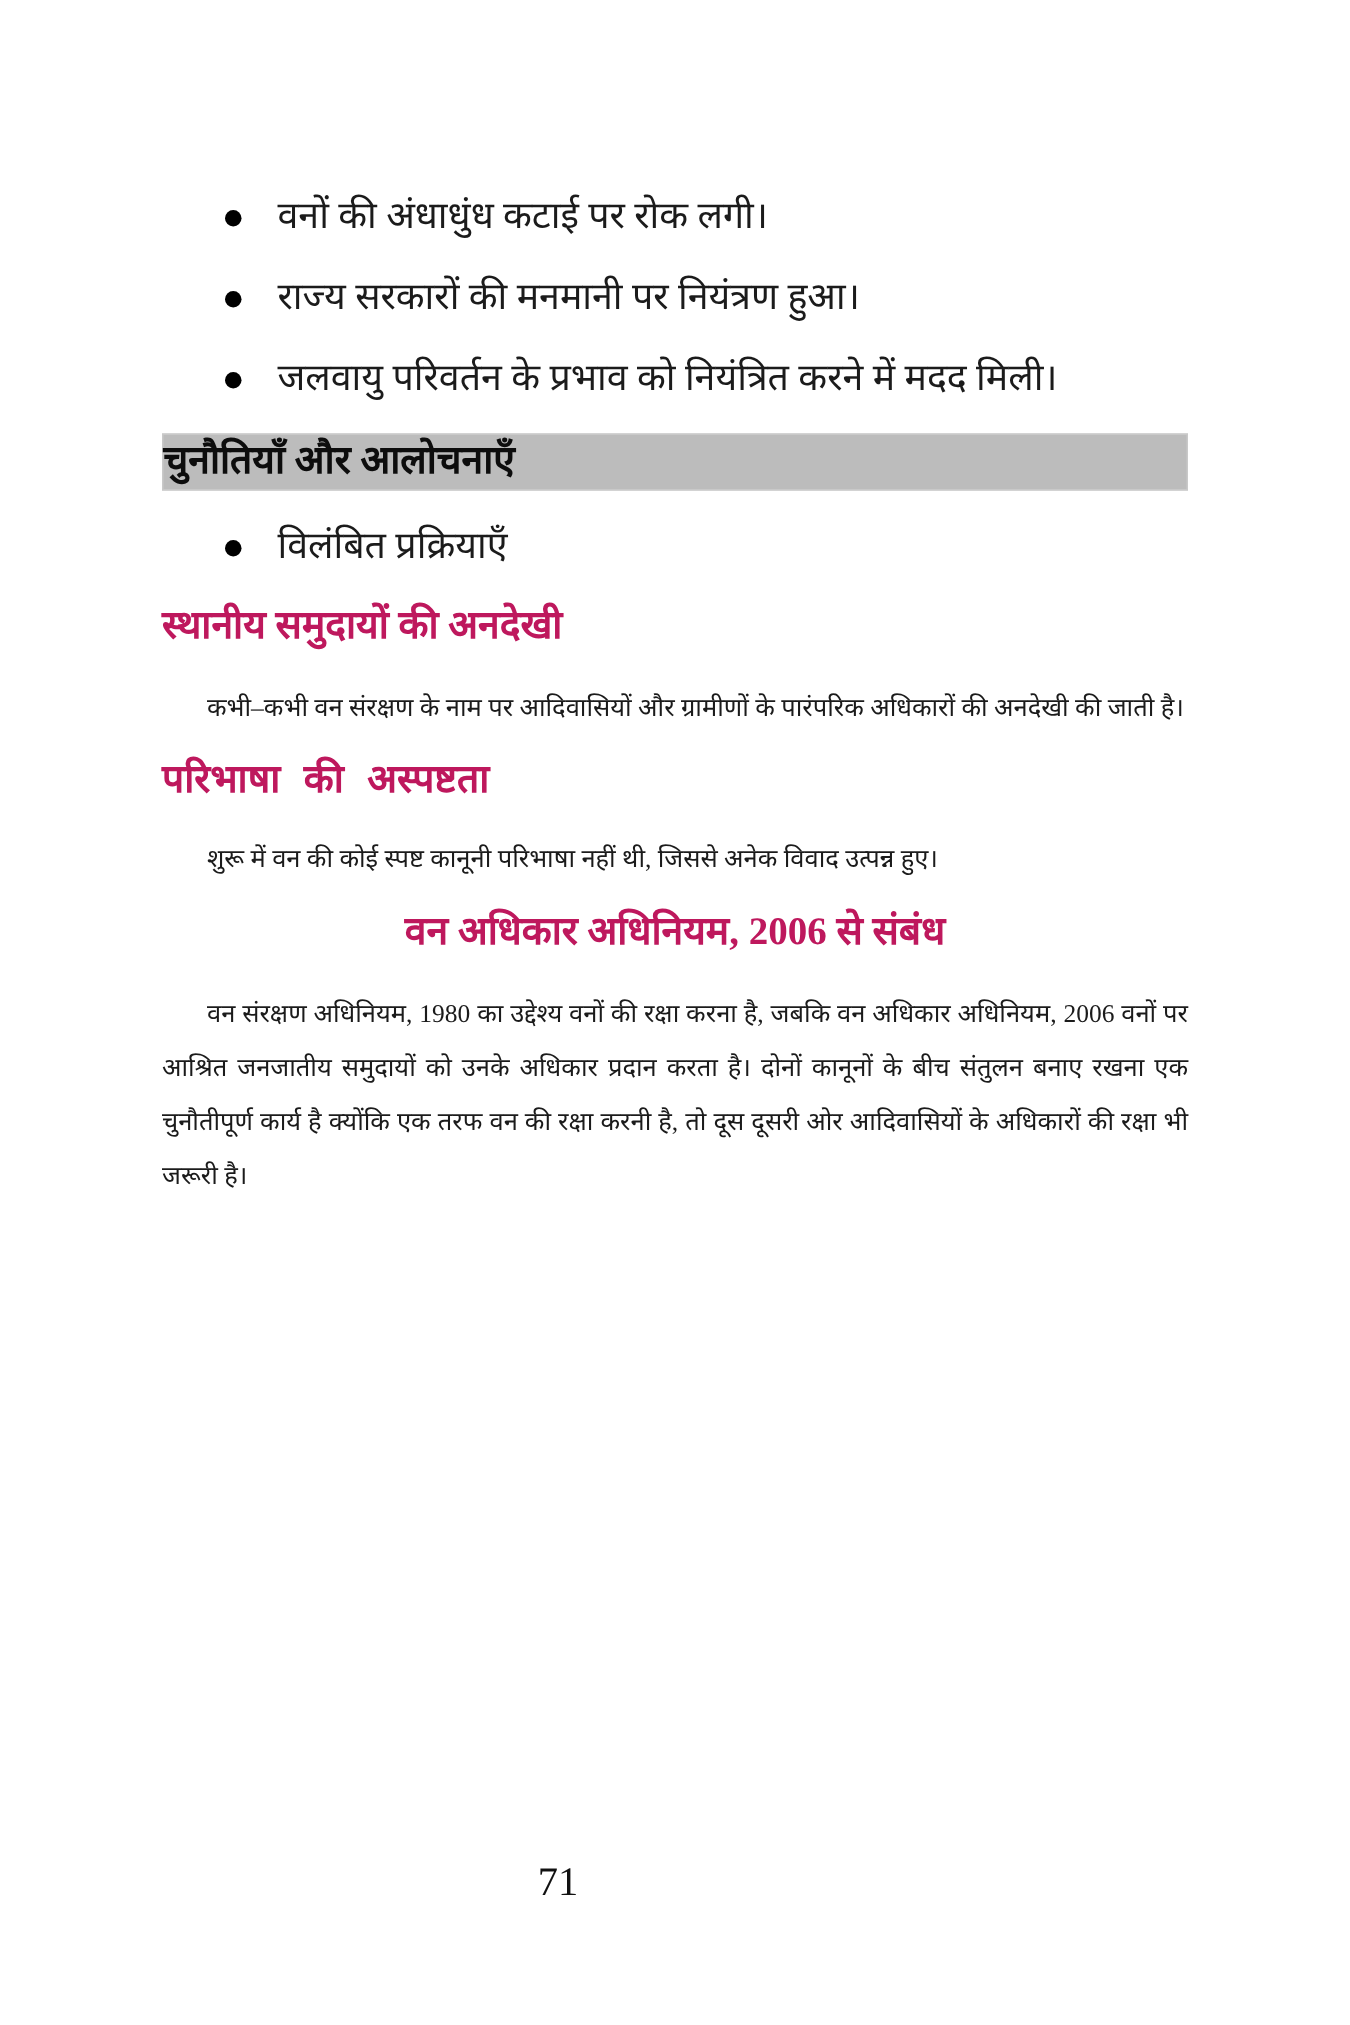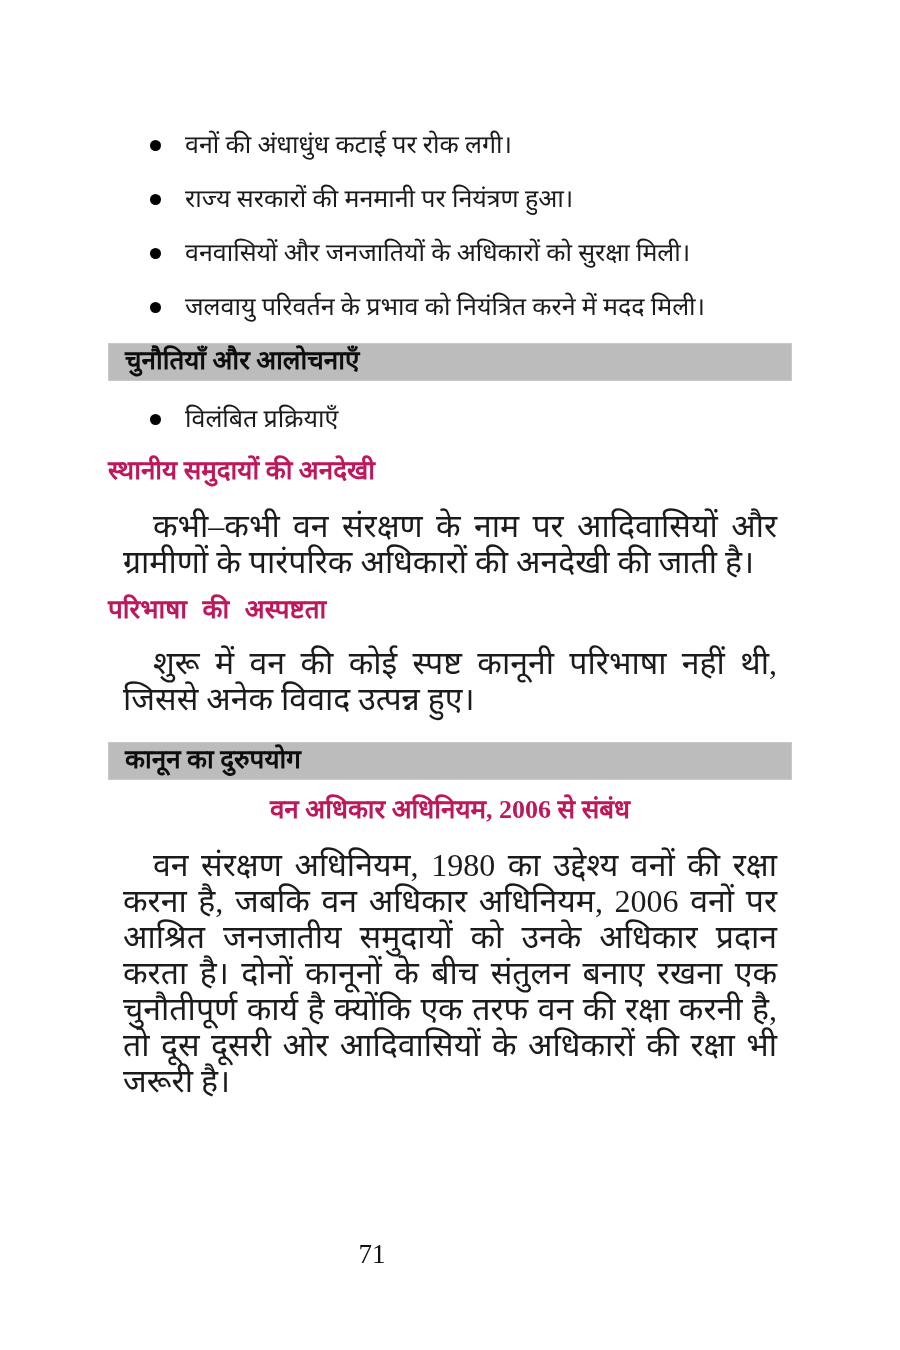--- a/index.html
+++ b/index.html
@@ -52,42 +52,42 @@
     border-radius: 50%;
     background: #000000;
   }
   
   .section-band {
     background: #bcbcbc;
     border: 1px solid #c9c9c9;
     font-weight: bold;
     font-size: 26px;
     line-height: 30px;
-    padding: 2px 6px 4px 16px;
+    padding: 2px 6px 4px 0;
     margin: 16px 0 20px 0;
     color: #0d0d0d;
   }
   .band-challenges { margin-top: 16px; margin-bottom: 20px; }
   .band-misuse { margin-top: 25px; margin-bottom: 0; }
   
   .sub-heading {
     font-weight: bold;
     font-size: 26px;
     line-height: 32px;
     margin: 0;
     color: #be185d;
   }
   .h-local    { margin-top: 14px; }
   .h-definition { margin-top: 15px; font-family: Liberation Mono, monospace; }
   .h-fra      { margin-top: 14px; text-align: center; }
   
   .para {
-    font-size: 32px;
+    font-size: 17px;
     line-height: 36px;
-    margin: 15px;
+    margin: 0;
     text-indent: 30px;
     text-align: justify;
     text-align-last: left;
   }
   .p-local      { margin-top: 21px; }
   .p-definition { margin-top: 18px; }
   .p-fra        { margin-top: 21px; }
   
   .challenge-list .bullet-item:first-child { }
   
@@ -104,37 +104,35 @@
 </style>
 </head>
 <body>
 
 <div class="page">
   <div class="content">
 
     <ul class="bullet-list">
       <li class="bullet-item">वनों की अंधाधुंध कटाई पर रोक लगी।</li>
       <li class="bullet-item">राज्य सरकारों की मनमानी पर नियंत्रण हुआ।</li>
-      <li class="bullet-item">वनवासियों और जनजातियों के अधिकारों को सुरक्षा मिली।</li>
       <li class="bullet-item">जलवायु परिवर्तन के प्रभाव को नियंत्रित करने में मदद मिली।</li>
     </ul>
 
     <div class="section-band band-challenges">चुनौतियाँ और आलोचनाएँ</div>
 
     <ul class="bullet-list challenge-list">
       <li class="bullet-item">विलंबित प्रक्रियाएँ</li>
     </ul>
 
     <h3 class="sub-heading h-local">स्थानीय समुदायों की अनदेखी</h3>
     <p class="para p-local">कभी–कभी वन संरक्षण के नाम पर आदिवासियों और ग्रामीणों के पारंपरिक अधिकारों की अनदेखी की जाती है।</p>
 
     <h3 class="sub-heading h-definition">परिभाषा की अस्पष्टता</h3>
     <p class="para p-definition">शुरू में वन की कोई स्पष्ट कानूनी परिभाषा नहीं थी, जिससे अनेक विवाद उत्पन्न हुए।</p>
 
-    <div class="section-band band-misuse">कानून का दुरुपयोग</div>
 
     <h3 class="sub-heading h-fra">वन अधिकार अधिनियम, 2006 से संबंध</h3>
     <p class="para p-fra">वन संरक्षण अधिनियम, 1980 का उद्देश्य वनों की रक्षा करना है, जबकि वन अधिकार अधिनियम, 2006 वनों पर आश्रित जनजातीय समुदायों को उनके अधिकार प्रदान करता है। दोनों कानूनों के बीच संतुलन बनाए रखना एक चुनौतीपूर्ण कार्य है क्योंकि एक तरफ वन की रक्षा करनी है, तो दूस दूसरी ओर आदिवासियों के अधिकारों की रक्षा भी जरूरी है।</p>
 
   </div>
 
   <div class="page-number">71</div>
 </div>
 
 </body></html>

